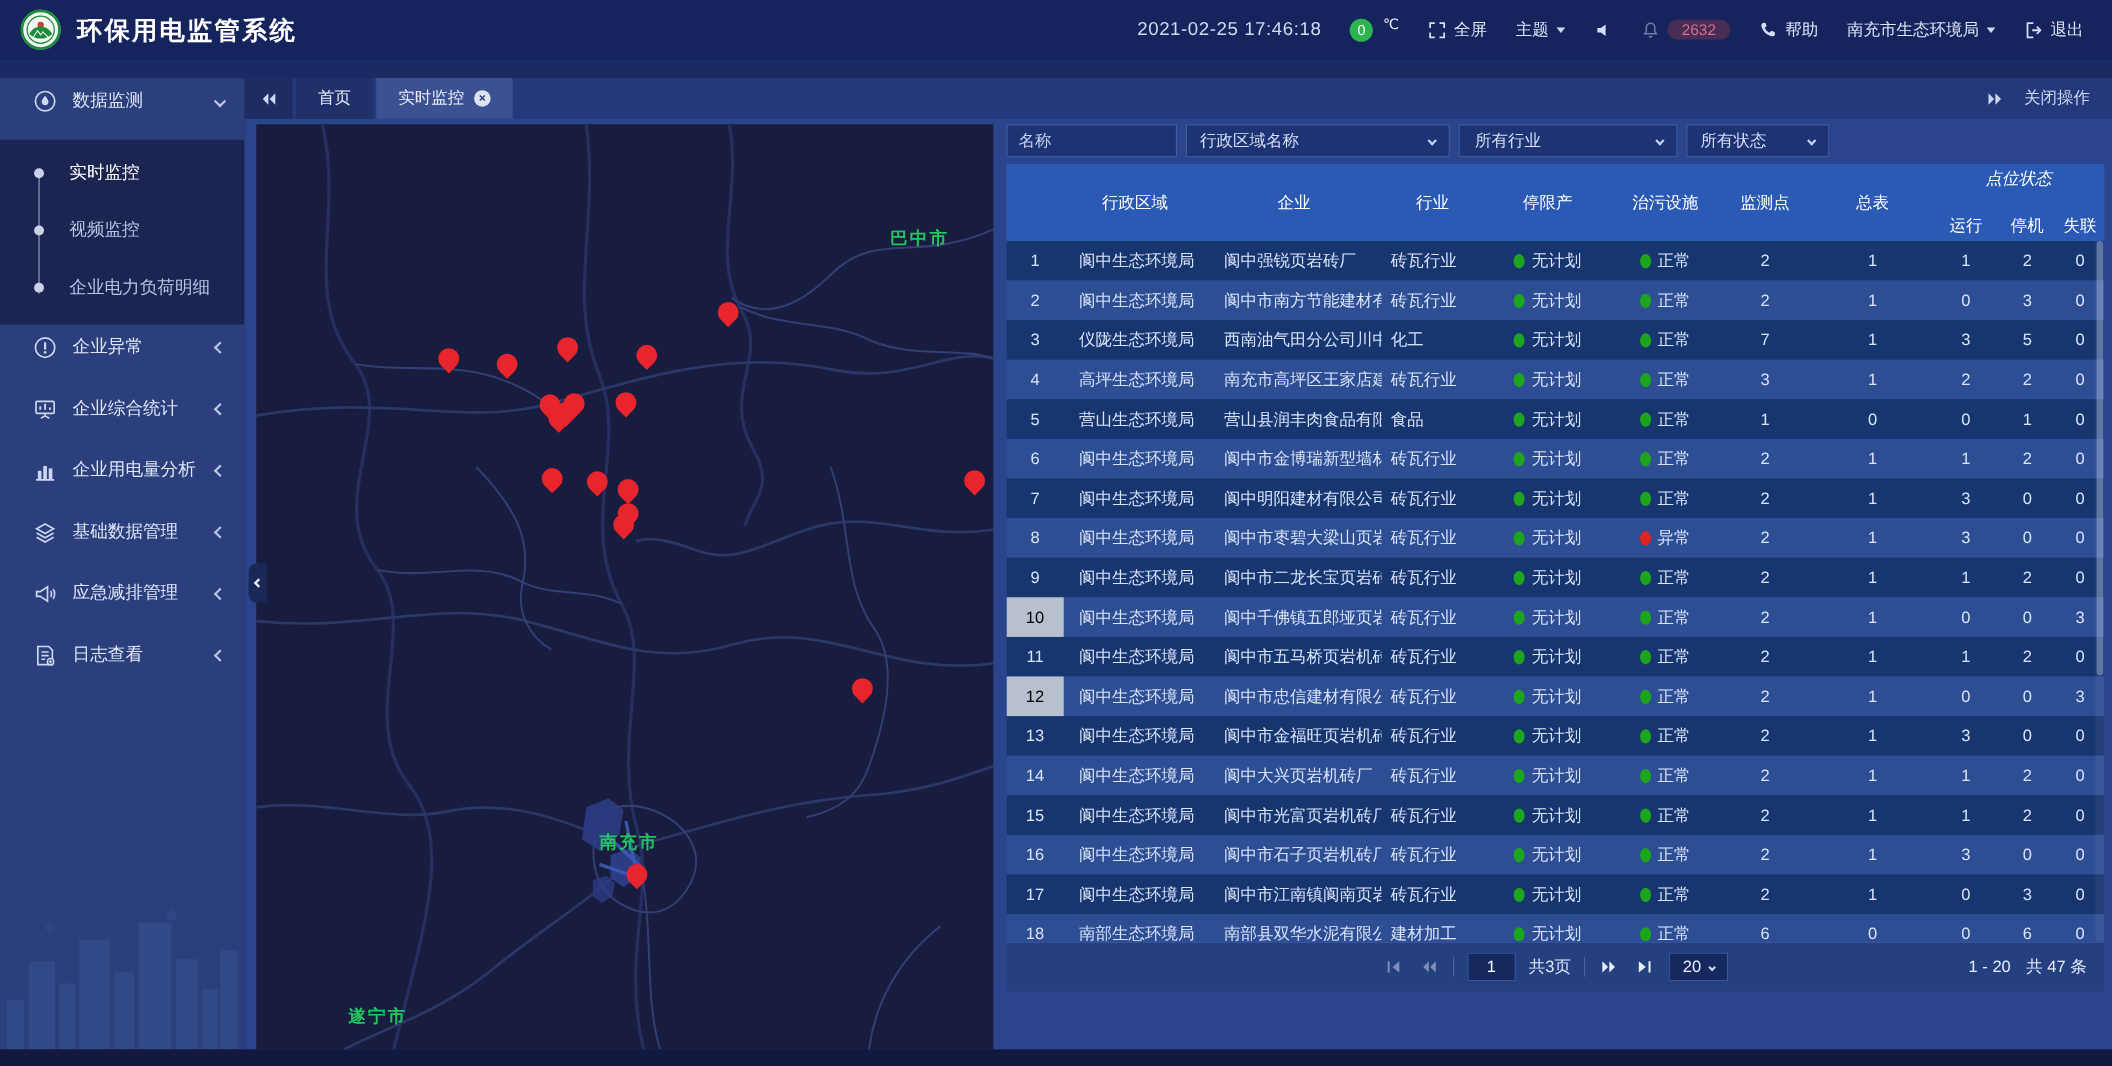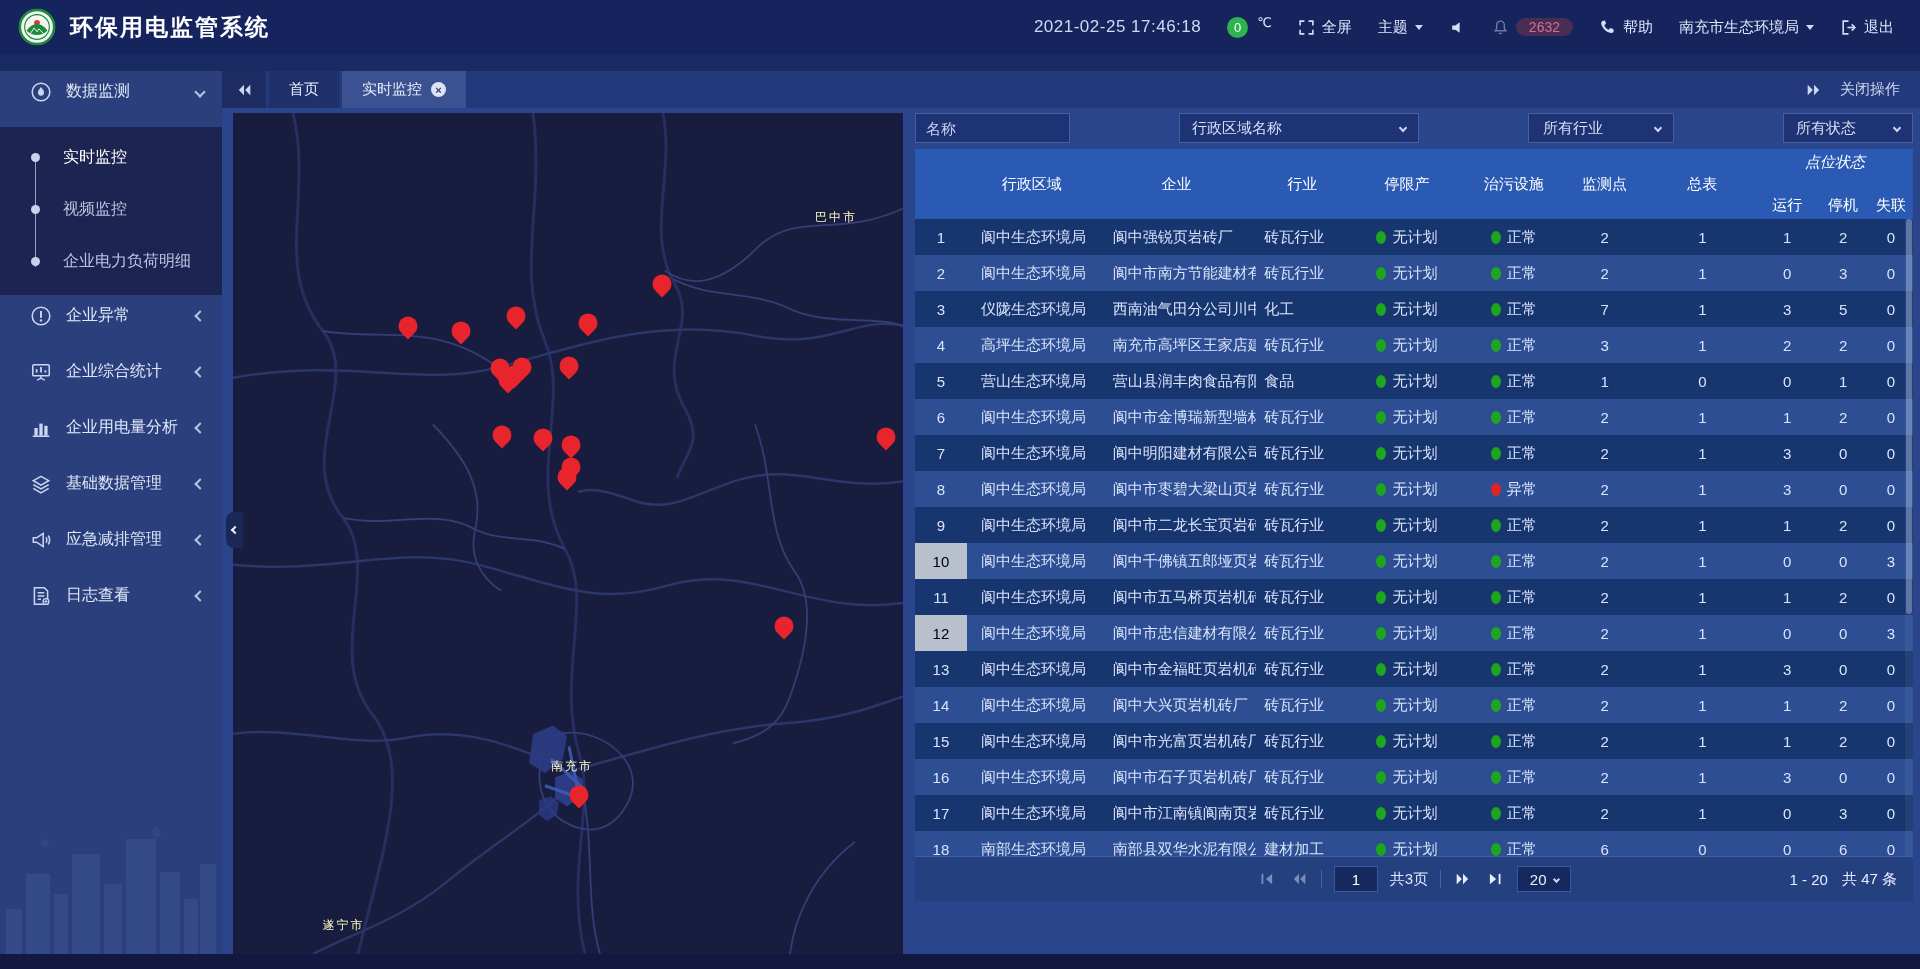--- a/index.html
+++ b/index.html
@@ -56,32 +56,32 @@
 
   .statsbar { height:28px; margin-top:5px; background:#191f4e; display:flex; align-items:center; padding-left:12px; gap:56px; font-size:15px; color:#ccd9f9; }
   .stat-item { white-space:nowrap; }
 
   .content { flex:1; display:flex; padding:5px 7px 0 11px; min-height:0; }
 
   
   .map { width:670px; flex:0 0 670px; position:relative; background:#181c3e; overflow:visible; }
   .map .roads { position:absolute; inset:0; width:100%; height:100%; }
   .pin { position:absolute; width:19px; height:19px; background:#e8252c; border-radius:50% 50% 0 50%; transform:translate(-50%,-92%) rotate(45deg); }
-  .city { position:absolute; transform:translate(-50%,-50%); color:#fef9c3; font-size:12px; letter-spacing:2px; white-space:nowrap; }
+  .city { position:absolute; transform:translate(-50%,-50%); color:#22c55e; font-size:16px; letter-spacing:2px; white-space:nowrap;font-weight:bold; }
   .map-collapse { position:absolute; left:-7px; top:47.5%; width:17px; height:36px; background:#1a2858; border-radius:8px 0 0 8px; display:flex; align-items:center; justify-content:center; cursor:pointer; z-index:5; }
   .map-collapse .chev { width:6px; height:6px; border-color:#e8eefc; }
 
   
   .right-panel { flex:1; margin-left:12px; display:flex; flex-direction:column; min-width:0; }
-  .filters { height:30px; display:flex; gap:8px; margin-bottom:6px;justify-content:space-between; }
+  .filters { height:30px; display:flex; gap:8px; margin-bottom:6px; }
   .f-input { width:155px; height:30px; background:#1d3374; border:1px solid #44609f; color:#e6ecff; font-size:15px; padding:0 10px; outline:none; font-family:inherit; }
   .f-input::placeholder { color:#c6d2f1; }
   .f-select { height:30px; background:#1d3374; border:1px solid #44609f; color:#d5dff6; font-size:15px; display:flex; align-items:center; justify-content:space-between; padding:0 12px; cursor:pointer; }
   .f-select .chev { width:6px; height:6px; border-color:#c9d4ef; margin-left:10px; }
-  .w-region { width:240px; } .w-industry { width:146px;padding-left:14px; } .w-status { width:130px; }
+  .w-region { width:240px; } .w-industry { width:199px;padding-left:14px; } .w-status { width:130px; }
 
   .table { display:flex; flex-direction:column; position:relative; }
   .thead { height:70px; background:#2a5ab4; display:flex; color:#ffffff; font-size:15px; }
   .hc { display:flex; align-items:center; justify-content:center; height:100%; }
   .hgroup { display:flex; flex-direction:column; }
   .hgroup-title { flex:1; display:flex; align-items:center; justify-content:center; font-style:italic; }
   .hsub { flex:1; display:flex; }
   .hsub .hc { height:100%; }
 
   .tbody { height:637px; overflow:hidden; position:relative; }

